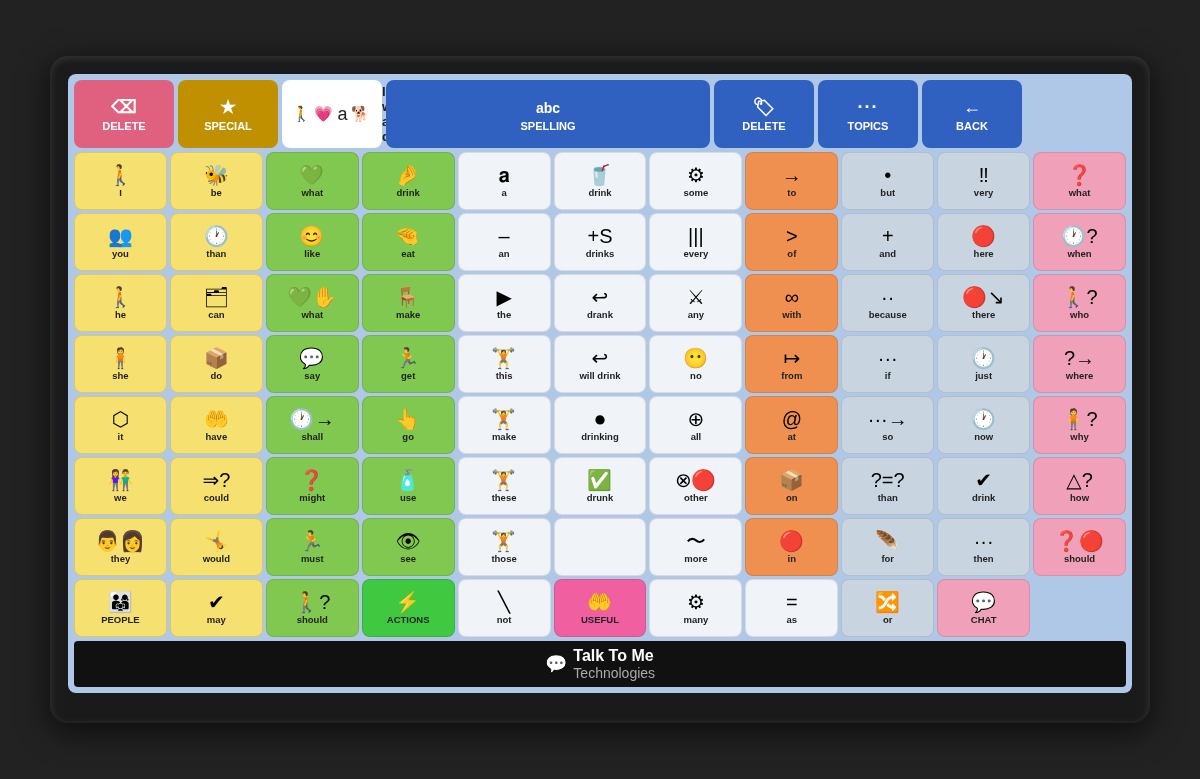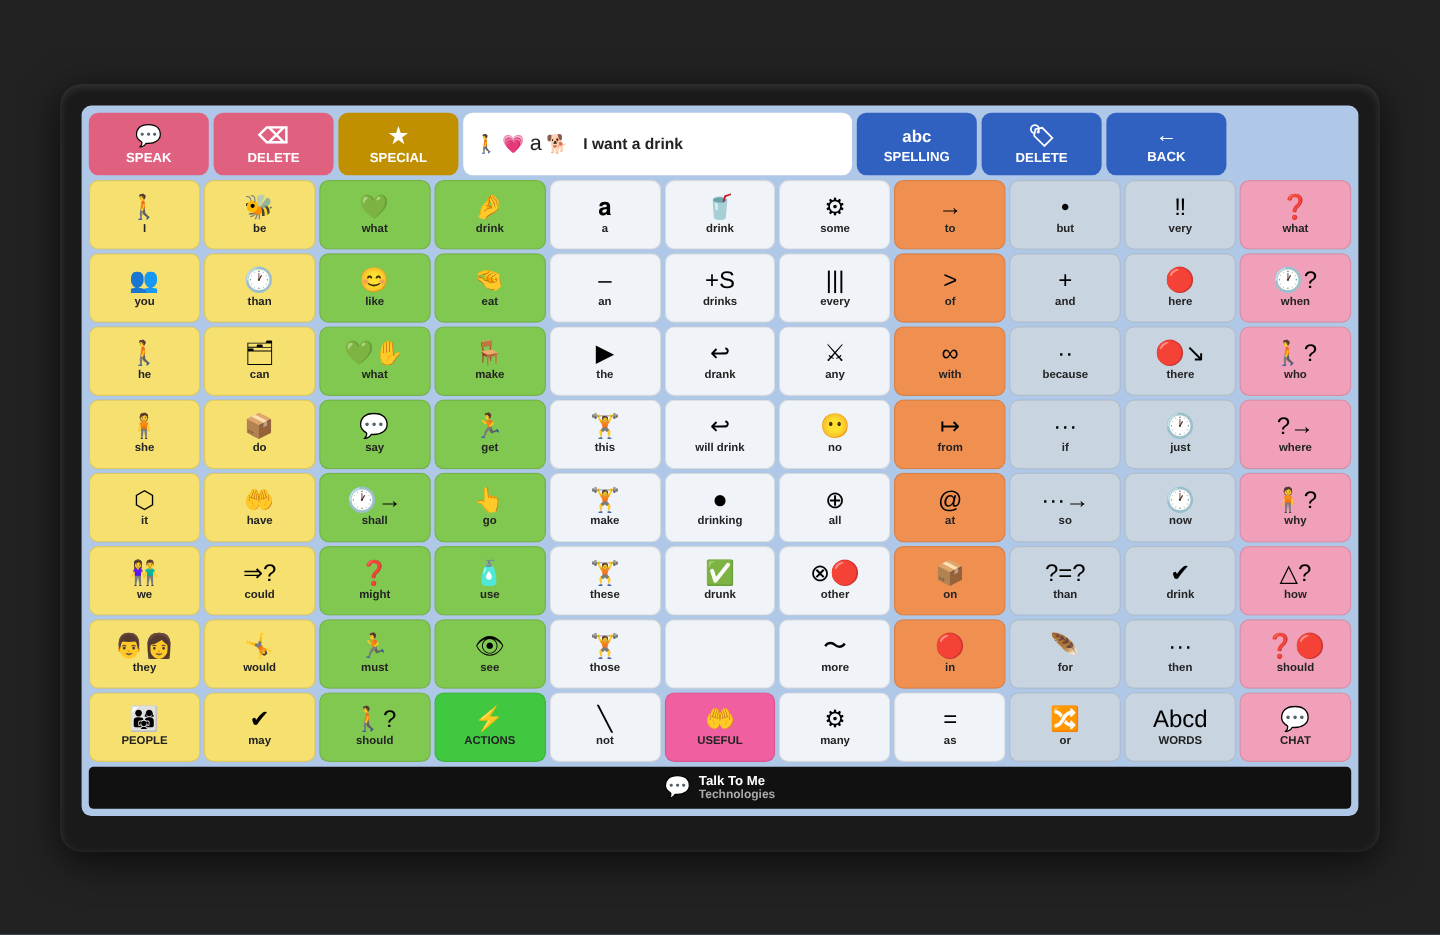--- a/index.html
+++ b/index.html
@@ -97,37 +97,33 @@
     .brand-bar {
       background: #111;
       display: flex;
       align-items: center;
       justify-content: center;
       padding: 6px;
       gap: 6px;
       margin-top: 4px;
       border-radius: 4px;
     }
-    .brand-bar .brand-text { color: white; font-size: 11px; font-weight: bold; }
-    .brand-bar .brand-sub { color: #aaa; font-size: 10px; font-weight: bold; }
+    .brand-bar .brand-text { color: white; font-size: 16px; font-weight: bold; }
+    .brand-bar .brand-sub { color: #aaa; font-size: 14px; }
     .speak-icon::before { content: "💬"; }
     .abc-icon::before { content: "abc"; font-size:14px; }
     .dots-icon::before { content: "···"; letter-spacing:1px; }
   </style>
 </head>
 <body>
 
 <div class="device">
   <div class="screen">
 
     <div class="top-bar">
-      <button class="top-btn btn-pink">
-        <span class="icon speak-icon"></span>
-        <span>SPEAK</span>
-      </button>
       <button class="top-btn btn-pink">
         <span class="icon">⌫</span>
         <span>DELETE</span>
       </button>
       <button class="top-btn btn-gold">
         <span class="icon">★</span>
         <span>SPECIAL</span>
       </button>
       <div class="display-box">
         <span class="sentence">
@@ -140,20 +136,24 @@
       </div>
       <button class="top-btn btn-blue-dark">
         <span class="icon abc-icon"></span>
         <span>SPELLING</span>
       </button>
       <button class="top-btn btn-blue-dark">
         <span class="icon">🏷</span>
         <span>DELETE</span>
       </button>
       <button class="top-btn btn-blue-dark">
+        <span class="icon dots-icon"></span>
+        <span>TOPICS</span>
+      </button>
+      <button class="top-btn btn-blue-dark">
         <span class="icon">←</span>
         <span>BACK</span>
       </button>
     </div>
 
     <div id="main-grid" class="grid-area" style="grid-template-columns: repeat(11,1fr);">
     <div class="cell c-yellow">
           <span class="cell-icon">🚶</span>
           <span class="cell-label">I</span>
         </div>
@@ -489,24 +489,20 @@
           <span class="cell-icon">⚙</span>
           <span class="cell-label">many</span>
         </div>
         <div class="cell c-white">
           <span class="cell-icon">=</span>
           <span class="cell-label">as</span>
         </div>
         <div class="cell c-gray">
           <span class="cell-icon">🔀</span>
           <span class="cell-label">or</span>
-        </div>
-        <div class="cell c-gray">
-          <span class="cell-icon">Abcd</span>
-          <span class="cell-label">WORDS</span>
         </div>
         <div class="cell c-pink">
           <span class="cell-icon">💬</span>
           <span class="cell-label">CHAT</span>
         </div>
       </div>
 
     <div class="brand-bar">
       <span style="font-size:18px; color:white;">💬</span>
       <div>

